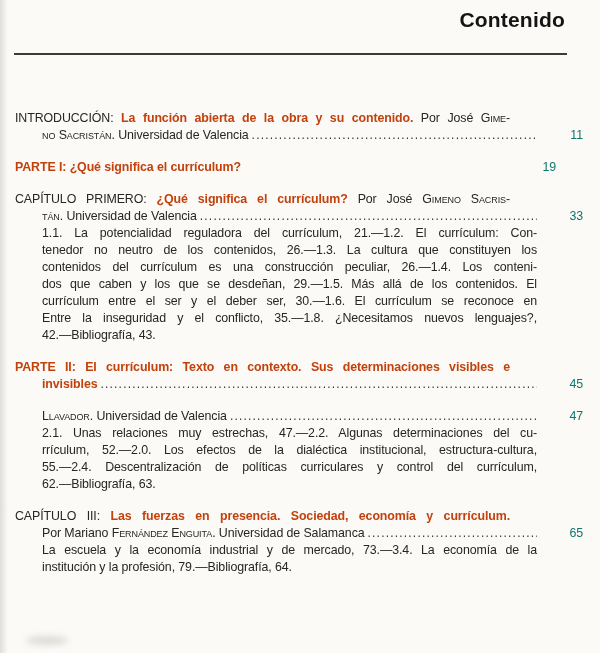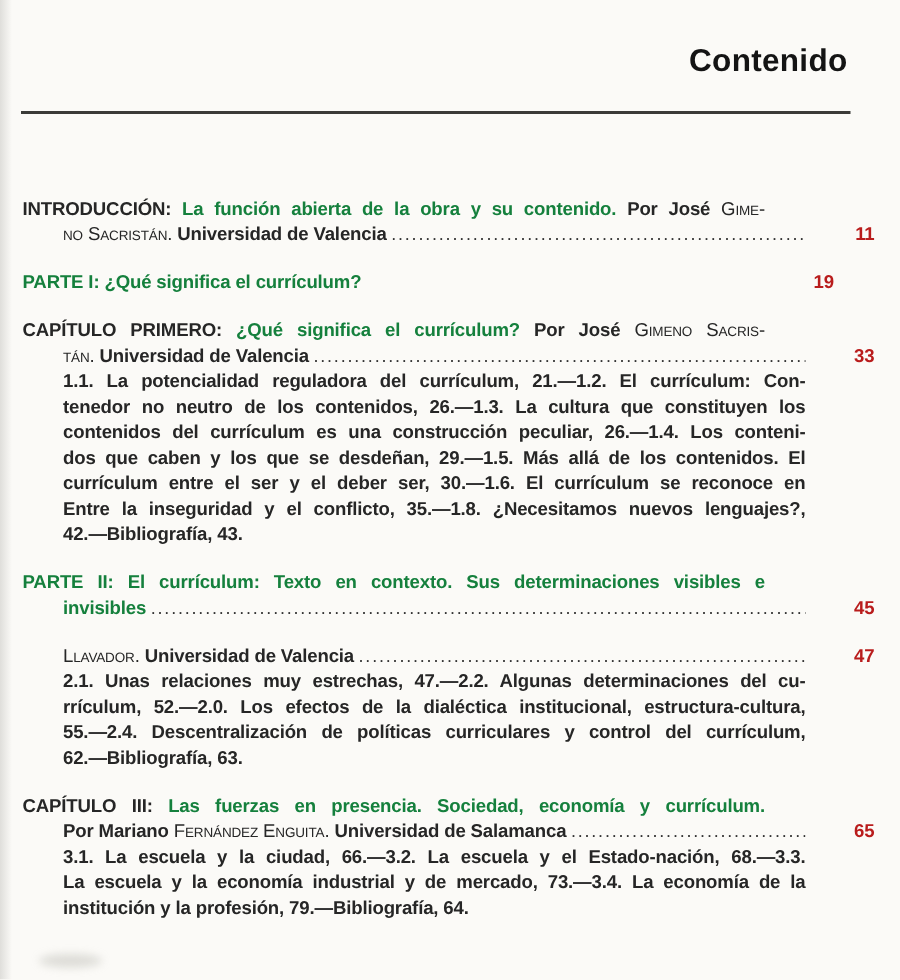--- a/index.html
+++ b/index.html
@@ -15,21 +15,21 @@
     position: absolute; left: 0; top: 0; bottom: 0; width: 8px;
     background: linear-gradient(90deg, rgba(150,150,145,0.28), rgba(150,150,145,0));
     pointer-events: none;
   }
   .smudge {
     position: absolute; left: 26px; top: 636px; width: 42px; height: 9px;
     background: rgba(165,165,158,0.35); border-radius: 50%;
     filter: blur(3px);
   }
   .title {
-    margin: 0; padding: 28px 35px 0 0;
+    margin: 0; padding: 7px 35px 0 0;
     text-align: right;
     font-size: 21px; line-height: 26px;
     font-weight: bold; color: #141414;
     letter-spacing: 0.2px;
   }
   .rule {
     margin: 20px 0 0 14px;
     width: 553px; height: 2px;
     background: #3b3b38;
   }
@@ -42,23 +42,23 @@
     letter-spacing: -0.1px;
   }
   .line.i1 { padding-left: 27px; }
   .txt { flex: 0 1 auto; white-space: nowrap; }
   .line.just .txt { flex: 1 1 auto; text-align: justify; text-align-last: justify; }
   .leader { flex: 1 1 auto; overflow: hidden; white-space: nowrap; margin-left: 3px; min-width: 0; }
   .leader::after {
     content: "...................................................................................................................................................";
     letter-spacing: 1.2px; font-size: 12px; color: #333;
   }
-  .page { flex: 0 0 46px; text-align: right; color: #b91c1c; font-weight: bold; }
-  .r { font-weight: bold; }
-  .b { font-weight: bold; color: #15803d; }
+  .page { flex: 0 0 46px; text-align: right; color: #0f766e; }
+  .r { font-weight: normal; }
+  .b { font-weight: bold; color: #c2410c; }
   .sc { font-variant: small-caps; font-variant-caps: small-caps; }
 </style>
 </head>
 <body>
 
 <div class="page-root">
   <div class="scan-edge"></div>
   <h1 class="title">Contenido</h1>
   <div class="rule"></div>
   <div class="toc">
@@ -156,24 +156,20 @@
         <div class="line i0 just">
           <span class="txt"><span class="r">CAPÍTULO III: </span><span class="b">Las fuerzas en presencia. Sociedad, economía y currículum.</span></span>
           <span class="page"></span>
         </div>
         <div class="line i1">
           <span class="txt"><span class="r">Por Mariano </span><span class="sc">Fernández Enguita.</span><span class="r"> Universidad de Salamanca</span></span>
           <span class="leader"></span>
           <span class="page">65</span>
         </div>
         <div class="line i1 just">
-          <span class="txt"><span class="r">3.1. La escuela y la ciudad, 66.—3.2. La escuela y el Estado-nación, 68.—3.3.</span></span>
-          <span class="page"></span>
-        </div>
-        <div class="line i1 just">
           <span class="txt"><span class="r">La escuela y la economía industrial y de mercado, 73.—3.4. La economía de la</span></span>
           <span class="page"></span>
         </div>
         <div class="line i1">
           <span class="txt"><span class="r">institución y la profesión, 79.—Bibliografía, 64.</span></span>
           <span class="page"></span>
         </div>
       </div>
     </div>
   <div class="smudge"></div>

